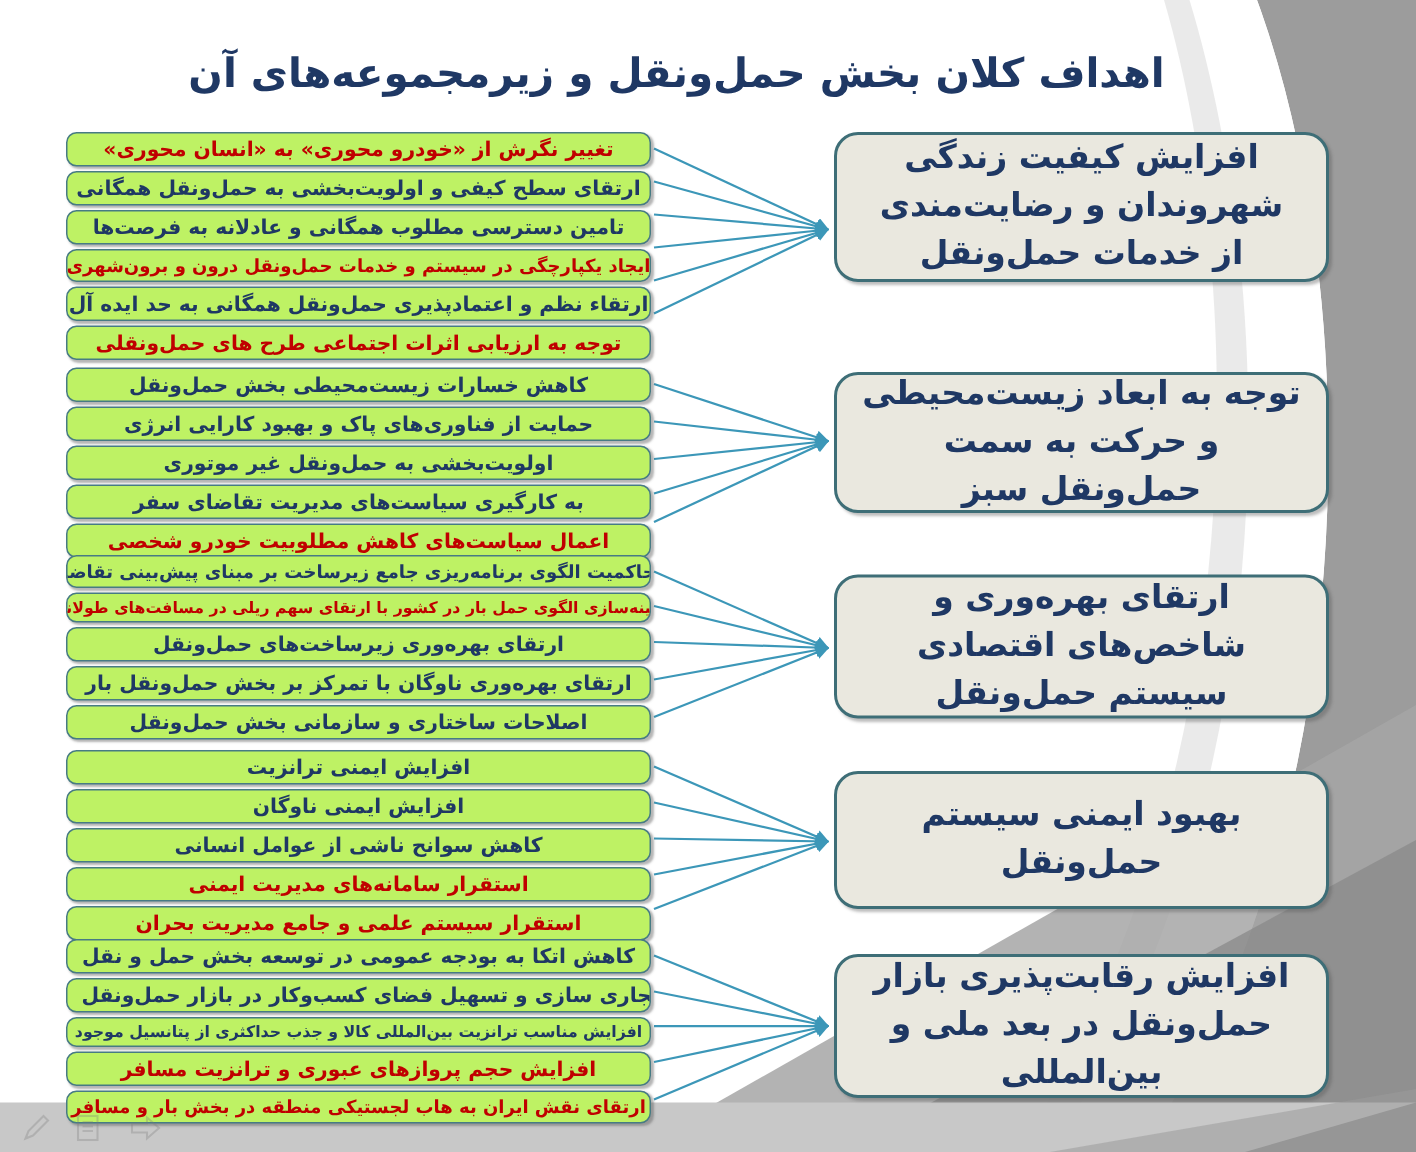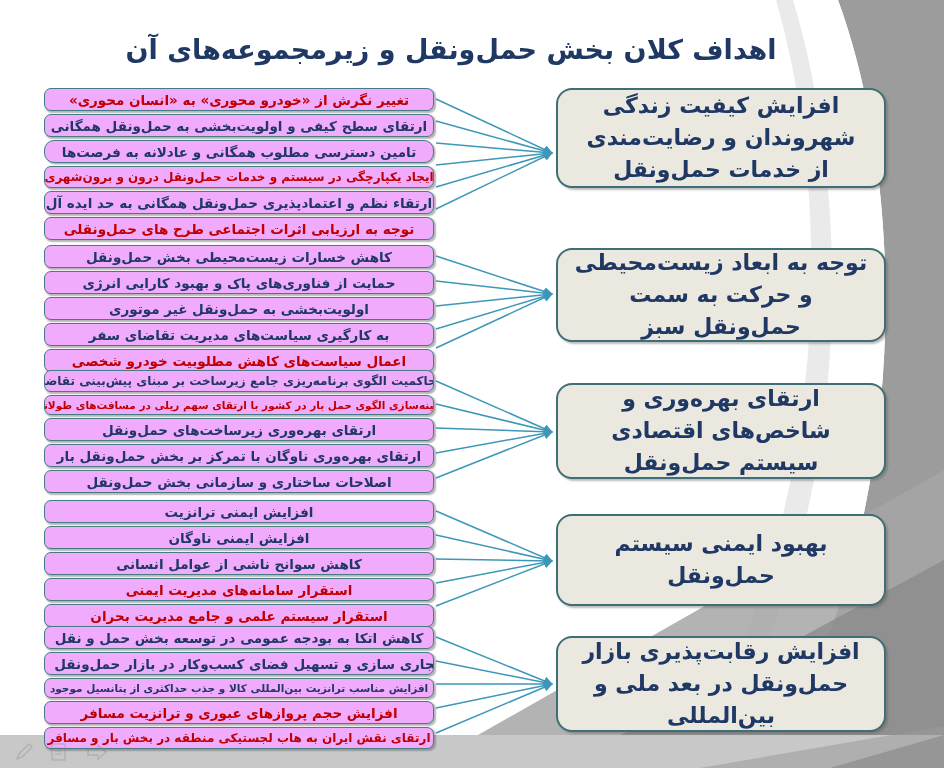--- a/index.html
+++ b/index.html
@@ -43,21 +43,21 @@
   
   .group {
     position: absolute;
     left: 44px;
     width: 390px;
   }
   .obj-box {
     position: relative;
     box-sizing: border-box;
     width: 390px;
-    background: #f0abfc;
+    background: #bef264;
     border: 1.6px solid #477B84;
     border-radius: 7px;
     text-align: center;
     direction: rtl;
     color: #1F3864;
     font-weight: bold;
     box-shadow: 1.5px 1.5px 1.5px rgba(90,90,90,0.45);
     display: flex;
     align-items: center;
     justify-content: center;
@@ -171,21 +171,21 @@
       <line x1="436" y1="661" x2="552" y2="684"></line>
       <line x1="436" y1="684" x2="552" y2="684"></line>
       <line x1="436" y1="708" x2="552" y2="684"></line>
       <line x1="436" y1="733" x2="552" y2="684"></line>
     </g>
   </svg>
 
   <div class="group" id="grp1" style="top:88px;">
       <div class="obj-box c-red" style="font-size: 13.5px; height: 23px; margin-bottom: 3px;">تغییر نگرش از  «خودرو محوری» به «انسان محوری»</div>
       <div class="obj-box c-navy" style="font-size: 13.5px; height: 23px; margin-bottom: 3px;">ارتقای سطح کیفی و اولویت‌بخشی به حمل‌ونقل همگانی</div>
-      <div class="obj-box c-navy" style="font-size: 13.5px; height: 23px; margin-bottom: 3px; border-radius: 10px;">تامین دسترسی مطلوب همگانی و عادلانه به فرصت‌ها</div>
+      <div class="obj-box c-navy" style="font-size: 13.5px; height: 23px; margin-bottom: 3px;">تامین دسترسی مطلوب همگانی و عادلانه به فرصت‌ها</div>
       <div class="obj-box c-red" style="font-size: 12px; height: 22px; margin-bottom: 3px;">ایجاد یکپارچگی در سیستم و خدمات حمل‌ونقل درون و برون‌شهری</div>
       <div class="obj-box c-navy" style="font-size: 13.5px; height: 23px; margin-bottom: 3px;">ارتقاء نظم و اعتمادپذیری حمل‌ونقل همگانی به حد ایده آل</div>
       <div class="obj-box c-red" style="font-size: 13.5px; height: 23px; margin-bottom: 6px;">توجه به ارزیابی اثرات اجتماعی طرح های حمل‌ونقلی</div>
     </div>
   <div class="group" id="grp2" style="top:245px;">
       <div class="obj-box c-navy" style="font-size: 13.5px; height: 23px; margin-bottom: 3px;">کاهش خسارات زیست‌محیطی بخش حمل‌ونقل</div>
       <div class="obj-box c-navy" style="font-size: 13.5px; height: 23px; margin-bottom: 3px;">حمایت از فناوری‌های پاک و بهبود کارایی انرژی</div>
       <div class="obj-box c-navy" style="font-size: 13.5px; height: 23px; margin-bottom: 3px;">اولویت‌بخشی به حمل‌ونقل غیر موتوری</div>
       <div class="obj-box c-navy" style="font-size: 13.5px; height: 23px; margin-bottom: 3px;">به کارگیری سیاست‌های مدیریت تقاضای سفر</div>
       <div class="obj-box c-red" style="font-size: 13.5px; height: 23px; margin-bottom: 3px;">اعمال سیاست‌های کاهش مطلوبیت خودرو شخصی</div>

